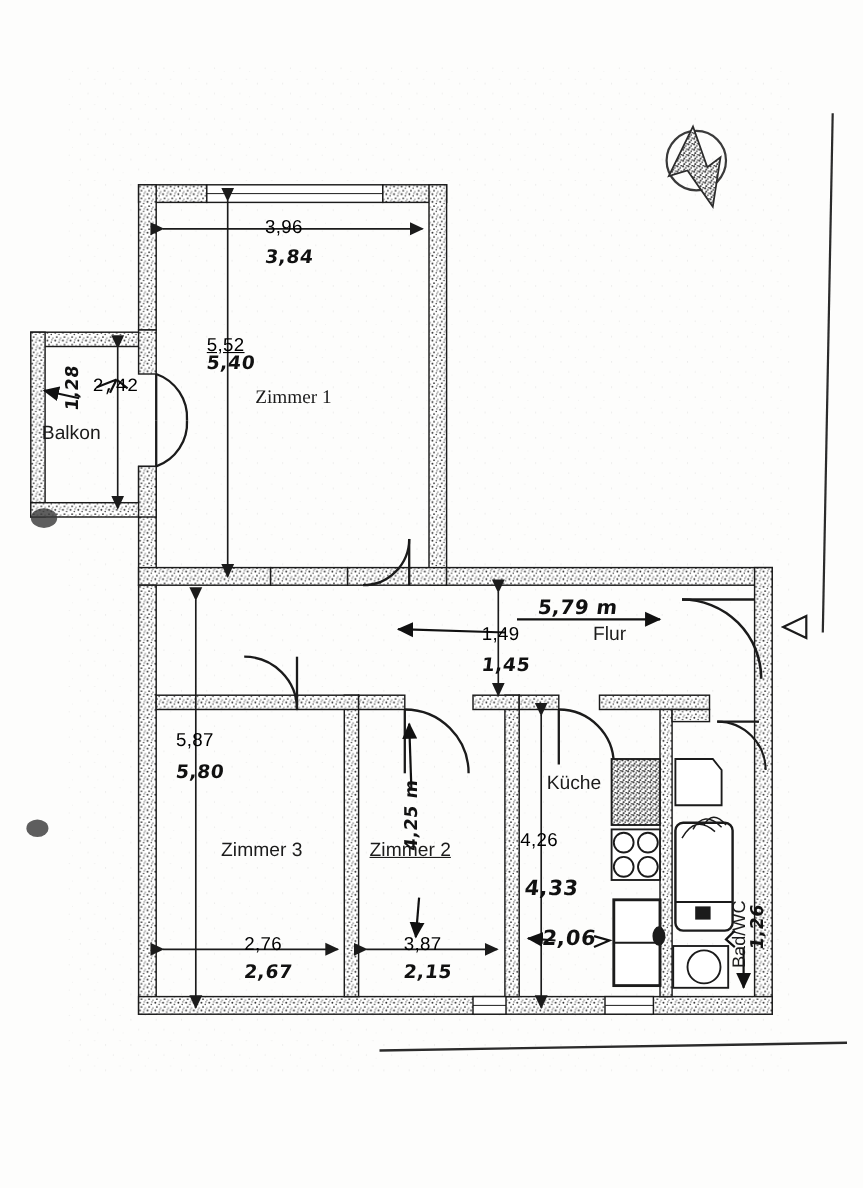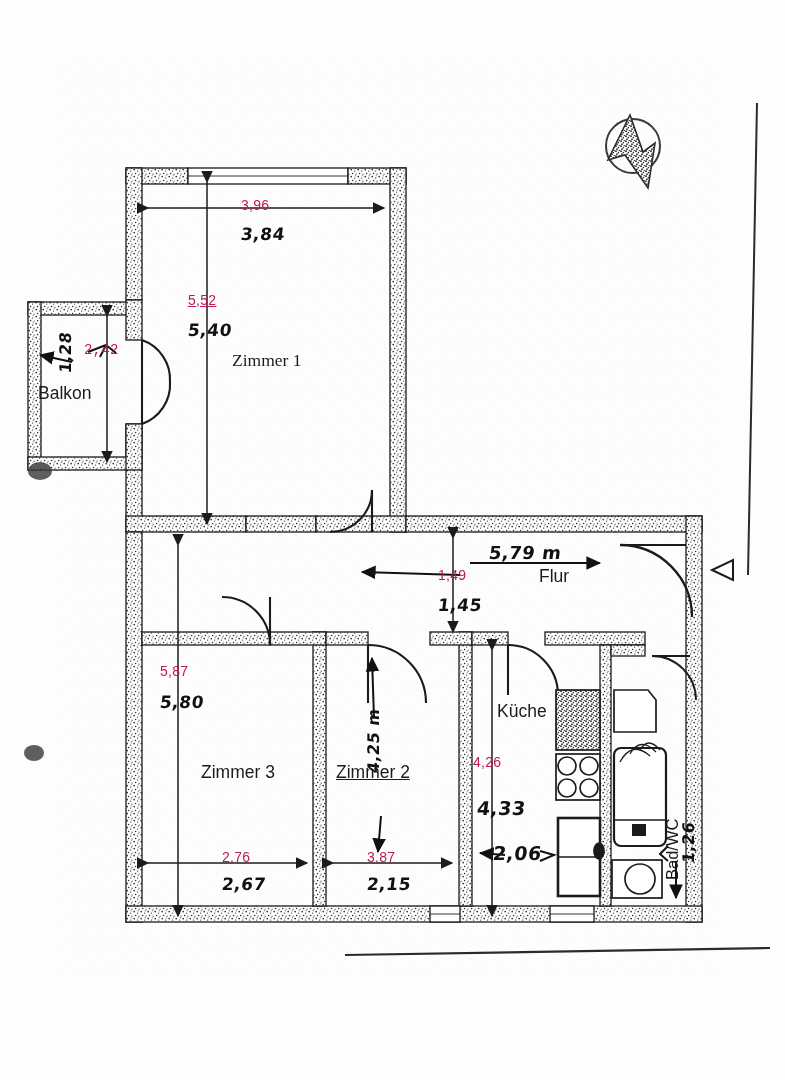--- a/index.html
+++ b/index.html
@@ -1,21 +1,21 @@
 <!DOCTYPE html>
 <html><head>
 <meta charset="utf-8">
 <style>
   html,body{margin:0;padding:0;background:#fff;}
   body{width:785px;height:1080px;position:relative;overflow:hidden;
        font-family:"Liberation Sans",sans-serif;color:#1a1a1a;}
   #stage{position:absolute;left:0;top:0;width:785px;height:1080px;background:#fdfdfc;}
   svg.plan{position:absolute;left:0;top:0;width:785px;height:1080px;}
   .lbl{position:absolute;white-space:nowrap;}
-  .printed{font-family:"Liberation Sans",sans-serif;font-size:14px;letter-spacing:.3px;color:#be185d;}
+  .printed{font-family:"Liberation Sans",sans-serif;font-size:17px;letter-spacing:.3px;color:#000000;}
   .room{font-family:"Liberation Sans",sans-serif;font-size:17.5px;color:#1b1b1b;}
   .hand{font-family:"DejaVu Sans",sans-serif;font-size:17px;color:#111;
         font-weight:600;letter-spacing:.5px;}
   .hand.sk{transform:skewX(-7deg);}
   .rot90{transform:rotate(-90deg);transform-origin:left top;}
   .rot90s{transform:rotate(-90deg) skewX(-7deg);transform-origin:left top;}
   .spot{position:absolute;border-radius:50%;background:#3a3a3a;opacity:.82;}
 </style>
 </head>
 <body>
@@ -232,21 +232,21 @@
 
   <div class="lbl room" style="left:232px;top:350px;font-family:Liberation Serif, serif;">Zimmer 1</div>
   <div class="lbl room" style="left:38px;top:383px;">Balkon</div>
   <div class="lbl room" style="left:539px;top:566px;">Flur</div>
   <div class="lbl room" style="left:201px;top:762px;">Zimmer 3</div>
   <div class="lbl room" style="left:336px;top:762px;text-decoration:underline;">Zimmer 2</div>
   <div class="lbl room" style="left:497px;top:701px;">Küche</div>
   <div class="lbl room rot90" style="left:663px;top:880px;font-size:16.5px;">Bad/WC</div>
 
   <div class="lbl printed" style="left:241px;top:197px;">3,96</div>
-  <div class="lbl printed" style="left:188px;top:292px;text-decoration:underline;">5,52</div>
+  <div class="lbl printed" style="left:188px;top:304px;text-decoration:underline;">5,52</div>
   <div class="lbl printed" style="left:84px;top:342px;font-family:Liberation Mono, monospace;">2,42</div>
   <div class="lbl printed" style="left:438px;top:567px;text-align:right;">1,49</div>
   <div class="lbl printed" style="left:160px;top:663px;">5,87</div>
   <div class="lbl printed" style="left:222px;top:849px;">2,76</div>
   <div class="lbl printed" style="left:367px;top:849px;">3,87</div>
   <div class="lbl printed" style="left:473px;top:754px;">4,26</div>
 
   <div class="lbl hand sk" style="left:241px;top:224px;">3,84</div>
   <div class="lbl hand sk" style="left:188px;top:320px;">5,40</div>
   <div class="lbl hand rot90s" style="left:56px;top:372px;font-size:16px;">1,28</div>

